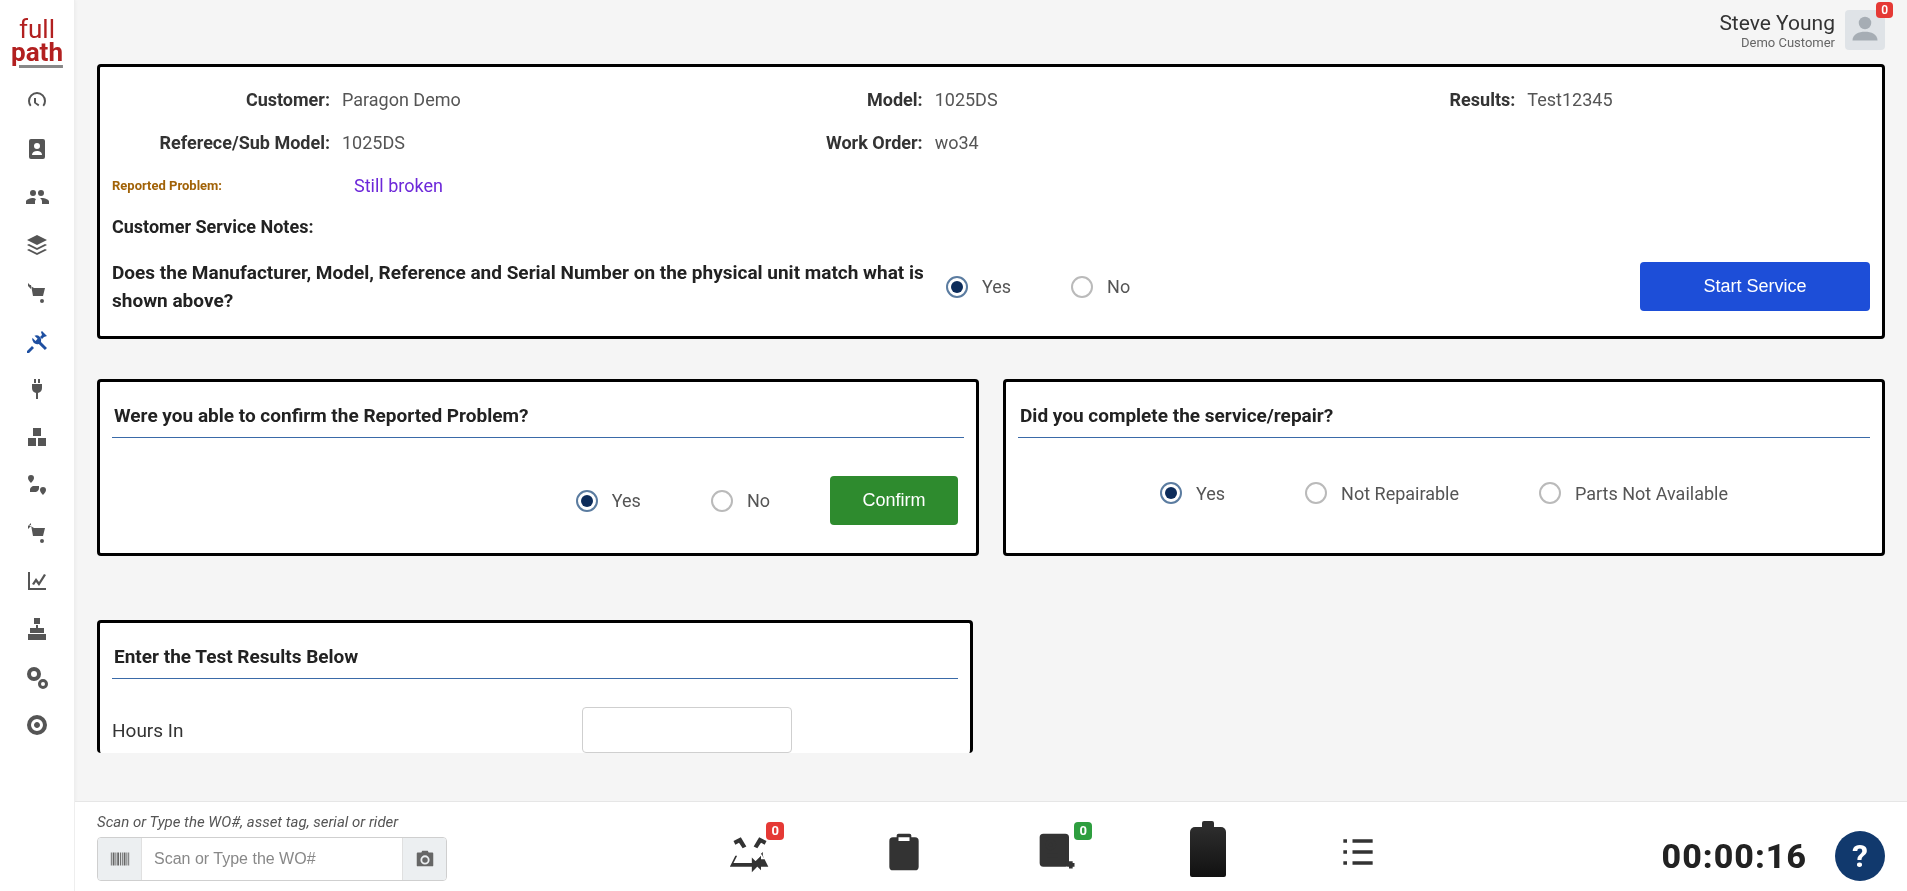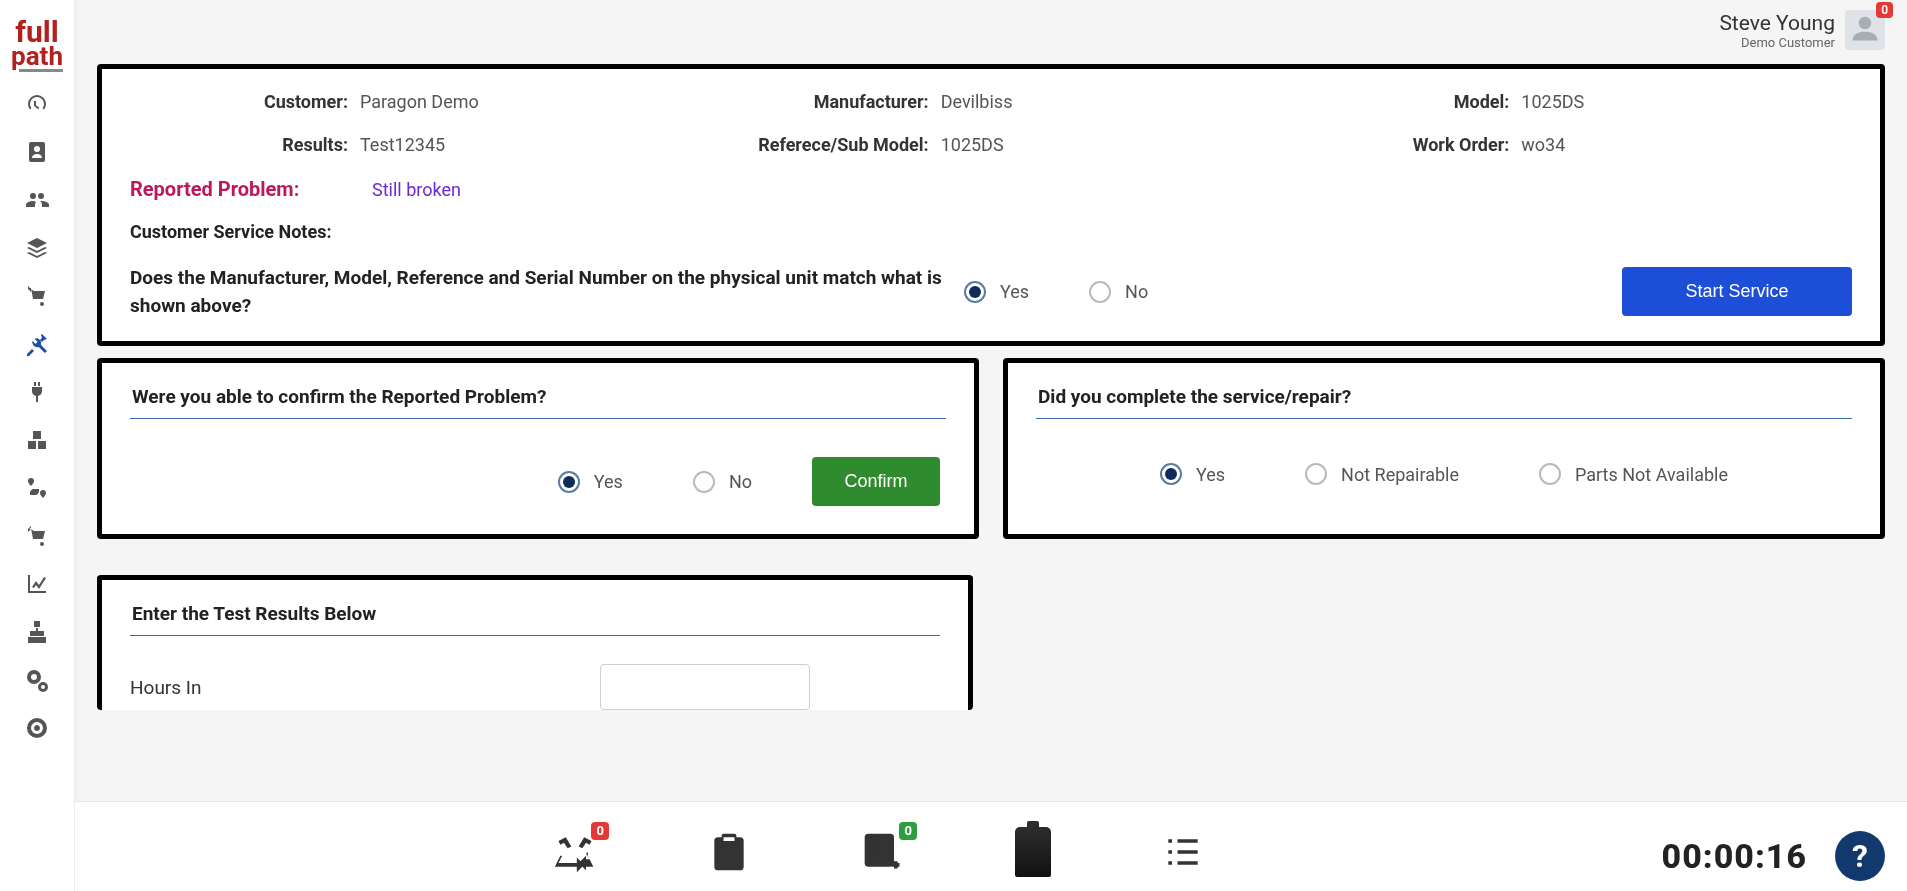--- a/index.html
+++ b/index.html
@@ -19,30 +19,30 @@
   .topbar { display:flex; justify-content:flex-end; align-items:center; padding: 10px 22px 6px 22px; position:relative; }
   .user-block { text-align:right; margin-right:10px; }
   .user-name { font-size:21px; color:#333; }
   .user-role { font-size:13px; color:#666; }
   .avatar { width:40px; height:40px; background:#dfe3e7; border-radius:4px; display:flex; align-items:center; justify-content:center; position:relative; }
   .avatar svg { width:30px; height:30px; fill:#a6adb4; }
   .avatar-badge { position:absolute; top:-8px; right:-8px; background:#e53935; color:#fff; font-size:12px; font-weight:600; padding:0 5px; border-radius:4px; min-width:16px; text-align:center; line-height:16px; }
 
   .content { flex:1; padding: 8px 22px 0 22px; overflow-y:auto; }
 
-  .panel { background:#fff; border:5px solid #000000; border-radius:4px; padding: 22px 28px; margin-bottom:12px; }
+  .panel { background:#fff; border:3px solid #000000; border-radius:4px; padding: 22px 12px; margin-bottom:40px; }
 
   
   .info-grid { display:grid; grid-template-columns: repeat(3, 1fr); row-gap:22px; column-gap:20px; margin-bottom:22px; }
   .info-item { display:flex; }
   .info-label { font-weight:700; color:#333; font-size:18px; text-align:right; min-width:230px; padding-right:12px; }
   .info-value { color:#555; font-size:18px; }
 
   .reported { display:flex; align-items:center; margin-bottom:20px; }
-  .reported-label { font-weight:700; font-size:20px; color:#be185d; min-width:242px; }
+  .reported-label { font-weight:700; font-size:13px; color:#a16207; min-width:242px; }
   .reported-value { color:#6d28d9; font-size:18px; }
 
   .notes-label { font-weight:700; font-size:18px; color:#222; margin-bottom:16px; }
 
   .match-row { display:flex; align-items:center; gap:14px; padding-top:6px; }
   .match-question { font-size:19px; font-weight:700; color:#222; max-width:820px; line-height:1.45; flex:0 0 auto; width:900px; }
   .radio-group { display:flex; align-items:center; gap:60px; }
   .radio-opt { display:flex; align-items:center; gap:14px; cursor:pointer; }
   .radio-circle { width:22px; height:22px; border-radius:50%; border:2px solid #5b7ca0; display:inline-flex; align-items:center; justify-content:center; }
   .radio-circle.selected::after { content:""; width:12px; height:12px; border-radius:50%; background:#0d2c5a; }
@@ -89,21 +89,21 @@
   .oxygen-icon::before { content:""; position:absolute; top:-6px; left:50%; transform:translateX(-50%); width:12px; height:6px; background:#2d2d2d; border-radius:2px 2px 0 0; }
 
 </style>
 </head>
 <body>
 
 <div class="app">
 
   <aside class="sidebar">
     <div class="sidebar-logo">
-      <span style="font-size:30px;font-weight:700;color:#b22020;">full</span>
+      <span style="font-size:26px;font-weight:400;color:#b22020;">full</span>
       <span style="font-size:26px;font-weight:700;color:#b22020;text-decoration:underline;text-decoration-color:#888;text-decoration-thickness:3px;text-underline-offset:4px;">path</span>
     </div>
     <nav class="sidebar-nav">
       <div class="nav-item">
           <span><svg viewBox="0 0 24 24">
               <path d="M12 3a9 9 0 0 0-9 9 8.9 8.9 0 0 0 2 5.6l1.4-1.4A6.9 6.9 0 0 1 5 12a7 7 0 1 1 14 0 6.9 6.9 0 0 1-1.4 4.2l1.4 1.4A8.9 8.9 0 0 0 21 12a9 9 0 0 0-9-9zm-1 6v4.6l3.3 2-1 1.7L9 14V9h2z"></path>
             </svg></span>
         </div>
       <div class="nav-item">
           <span><svg viewBox="0 0 24 24">
@@ -188,24 +188,20 @@
       </div>
     </div>
 
     <div class="content">
 
       <div class="panel">
         <div class="info-grid">
           <div class="info-item">
               <div class="info-label">Customer:</div>
               <div class="info-value">Paragon Demo</div>
-            </div>
-          <div class="info-item">
-              <div class="info-label">Manufacturer:</div>
-              <div class="info-value">Devilbiss</div>
             </div>
           <div class="info-item">
               <div class="info-label">Model:</div>
               <div class="info-value">1025DS</div>
             </div>
           <div class="info-item">
               <div class="info-label">Results:</div>
               <div class="info-value">Test12345</div>
             </div>
           <div class="info-item">
@@ -282,20 +278,36 @@
         <div class="section-title">Enter the Test Results Below</div>
         <div class="test-row">
           <div class="test-field-label">Hours In</div>
           <input class="test-input" type="text" style="">
         </div>
       </div>
 
     </div>
 
     <div class="dock">
+      <div class="dock-left">
+        <div class="dock-hint">Scan or Type the WO#, asset tag, serial or rider</div>
+        <div class="scan-group">
+          <span class="scan-prefix">
+            <svg viewBox="0 0 24 24" width="22" height="22" fill="#666">
+                <path d="M2 5h1v14H2zm2 0h2v14H4zm3 0h1v14H7zm2 0h2v14H9zm3 0h1v14h-1zm2 0h1v14h-1zm2 0h2v14h-2zm3 0h1v14h-1zm2 0h1v14h-1z"></path>
+              </svg>
+          </span>
+          <input class="scan-input" type="text" placeholder="Scan or Type the WO#" style="">
+          <span class="scan-suffix">
+            <svg viewBox="0 0 24 24" width="22" height="22" fill="#666">
+                <path d="M9 3h6l1 2h4a1 1 0 0 1 1 1v13a1 1 0 0 1-1 1H4a1 1 0 0 1-1-1V6a1 1 0 0 1 1-1h4l1-2zm3 5a5 5 0 1 0 5 5 5 5 0 0 0-5-5zm0 2a3 3 0 1 1-3 3 3 3 0 0 1 3-3z"></path>
+              </svg>
+          </span>
+        </div>
+      </div>
 
       <div class="dock-center">
         <div class="dock-icon">
           <span><svg viewBox="0 0 24 24">
                 <path d="M7 4l3 5-2 1-2-3-2 1-1-2 4-2zm10 0 4 2-1 2-2-1-2 3-2-1 3-5zM5 14l-2 4h10v-3l4 4-4 4v-3H1l3-6h1zm14 0 3 6h-4v2l-4-4 4-4v2h2l-2-3 1-1z"></path>
               </svg></span>
           <span class="dock-badge badge-red">0</span>
         </div>
         <div class="dock-icon">
           <span><svg viewBox="0 0 24 24">

